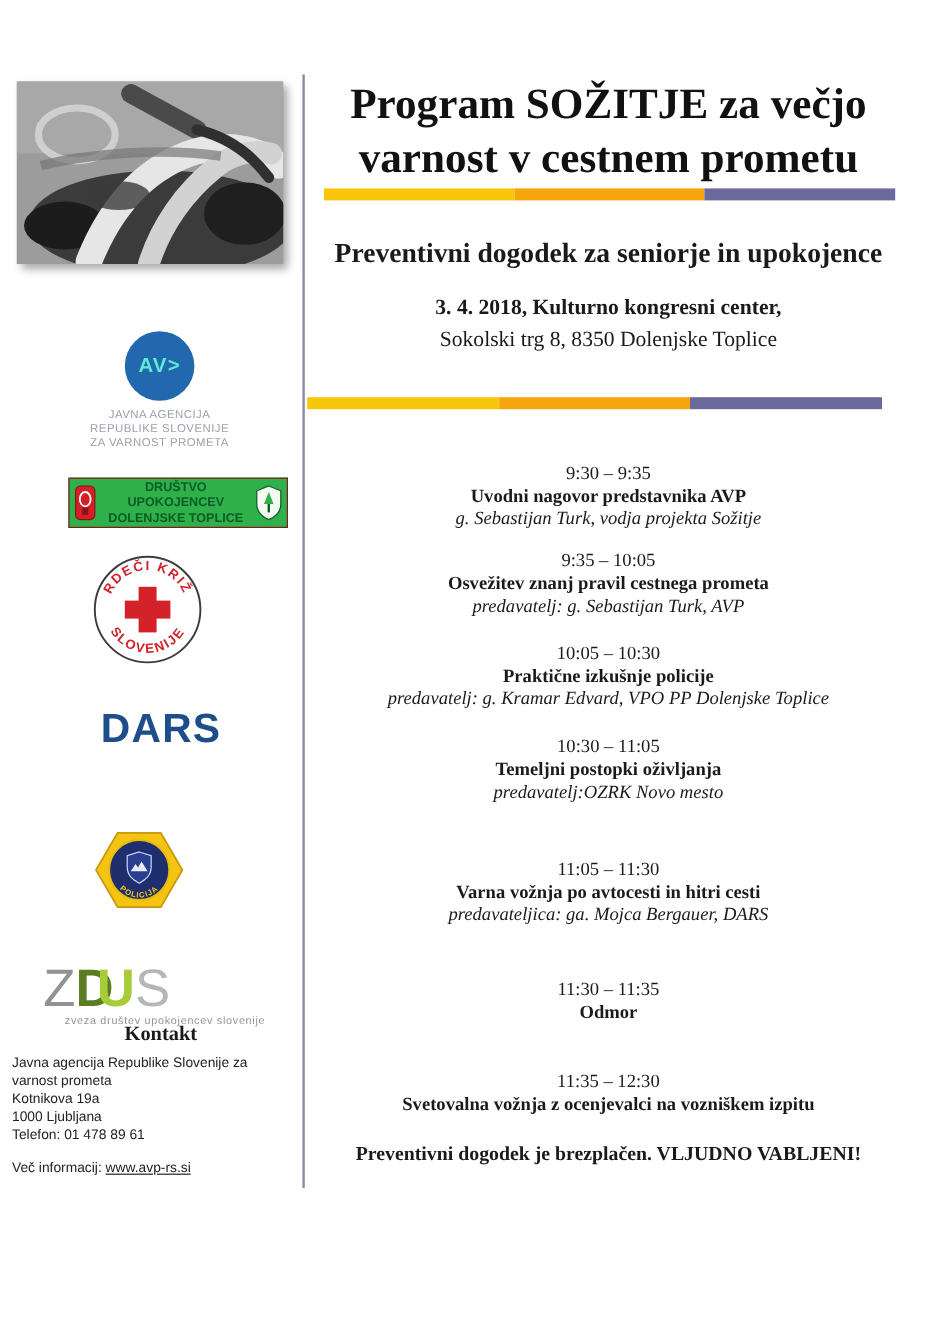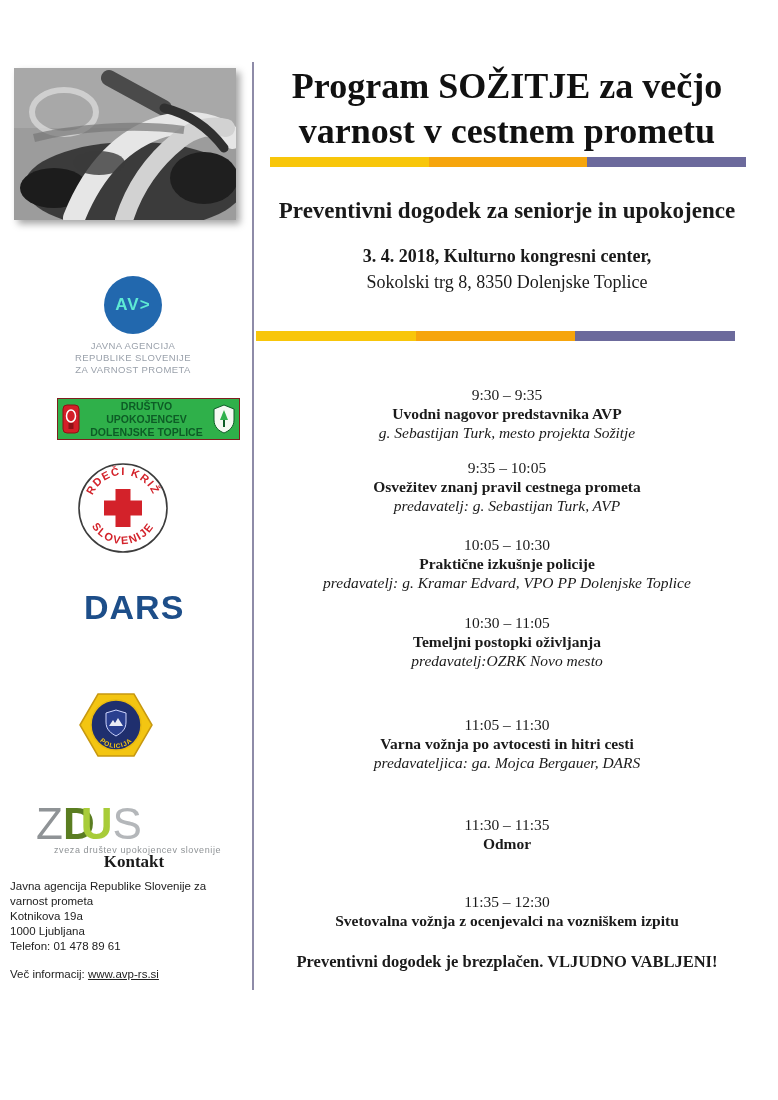--- a/index.html
+++ b/index.html
@@ -206,21 +206,21 @@
     <div class="bar bar2">
       <div class="seg y"></div>
       <div class="seg o"></div>
       <div class="seg p"></div>
     </div>
 
     <div id="schedule">
       <div class="sch-item">
         <div class="sch-time">9:30 – 9:35</div>
         <div class="sch-title">Uvodni nagovor predstavnika AVP</div>
-        <div class="sch-lect">g. Sebastijan Turk, mesto projekta Sožitje</div>
+        <div class="sch-lect">g. Sebastijan Turk, vodja projekta Sožitje</div>
       </div>
       <div class="sch-item">
         <div class="sch-time">9:35 – 10:05</div>
         <div class="sch-title">Osvežitev znanj pravil cestnega prometa</div>
         <div class="sch-lect">predavatelj: g. Sebastijan Turk, AVP</div>
       </div>
       <div class="sch-item">
         <div class="sch-time">10:05 – 10:30</div>
         <div class="sch-title">Praktične izkušnje policije</div>
         <div class="sch-lect">predavatelj: g. Kramar Edvard, VPO PP Dolenjske Toplice</div>

